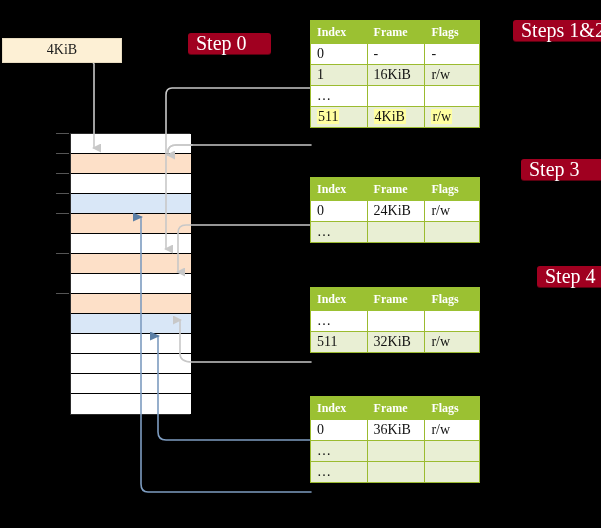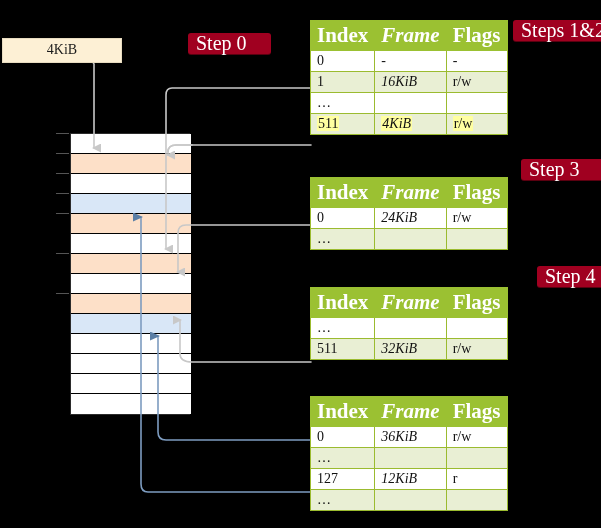--- a/index.html
+++ b/index.html
@@ -28,26 +28,26 @@
   .memrow.last{border-bottom:none;}
   .tick{position:absolute;height:1px;background:#555;width:13px;left:56px;}
 
   
   .ptable{position:absolute;border-collapse:collapse;
           font-size:14px;background:#fff;border:1px solid #8a8a6a;}
   .ptable td,.ptable th{border:1px solid #9bbb2f;padding:2px 6px;
           text-align:left;vertical-align:middle;height:21px;
           box-sizing:border-box;color:#111;font-weight:normal;}
   .ptable th{background:#9bc132;color:#fff;font-weight:bold;
-          font-size:21px;border-color:#9bc132;height:23px;}
+          font-size:12px;border-color:#9bc132;height:23px;}
   .ptable tr.alt td{background:#e9efd4;}
   .ptable tr.plain td{background:#fff;}
   .hl{background:#ffffa0;padding:0 1px;}
   .c-idx{width:57px;}
-  .c-frm{width:58px;font-style:italic;}
+  .c-frm{width:58px;}
   .c-flg{width:55px;}
 </style>
 </head>
 <body>
 
 <div id="memcol">
     <div class="memrow" style="top: 0px; height: 20px; background: rgb(255, 255, 255);"></div>
     <div class="memrow" style="top: 20px; height: 20px; background: rgb(253, 224, 200);"></div>
     <div class="memrow" style="top: 40px; height: 20px; background: rgb(255, 255, 255);"></div>
     <div class="memrow" style="top: 60px; height: 20px; background: rgb(217, 231, 247);"></div>
@@ -192,25 +192,20 @@
       <tr class="plain">
         <td class="c-idx">0</td>
         <td class="c-frm">36KiB</td>
         <td class="c-flg">r/w</td>
       </tr>
       <tr class="alt">
         <td class="c-idx">…</td>
         <td class="c-frm"></td>
         <td class="c-flg"></td>
       </tr>
-      <tr class="plain">
-        <td class="c-idx">127</td>
-        <td class="c-frm">12KiB</td>
-        <td class="c-flg">r</td>
-      </tr>
       <tr class="alt">
         <td class="c-idx">…</td>
         <td class="c-frm"></td>
         <td class="c-flg"></td>
       </tr>
     </tbody>
   </table>
 
 <div class="tick" style="top: 133px; left: 56px;"></div>
 <div class="tick" style="top: 153px; left: 56px;"></div>

